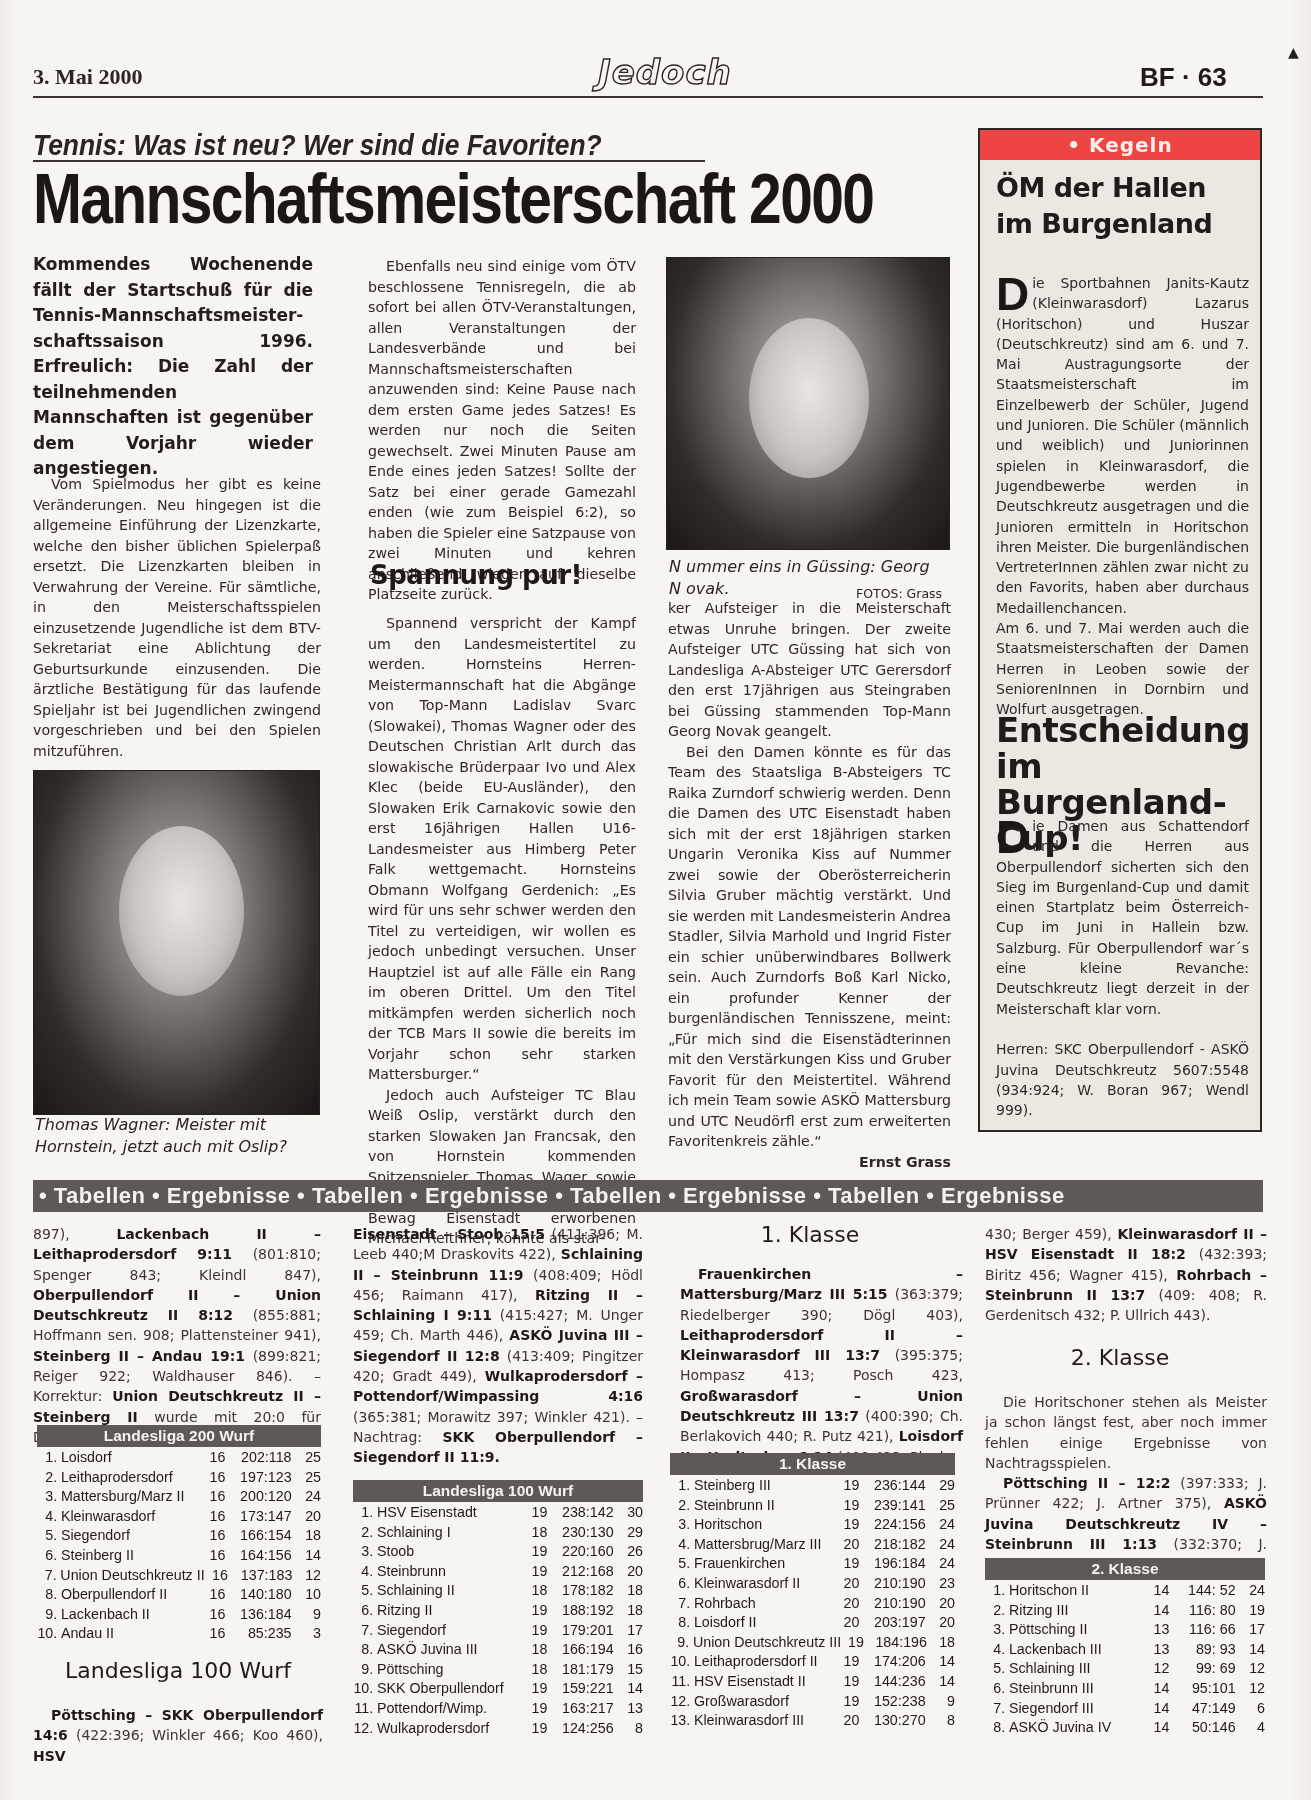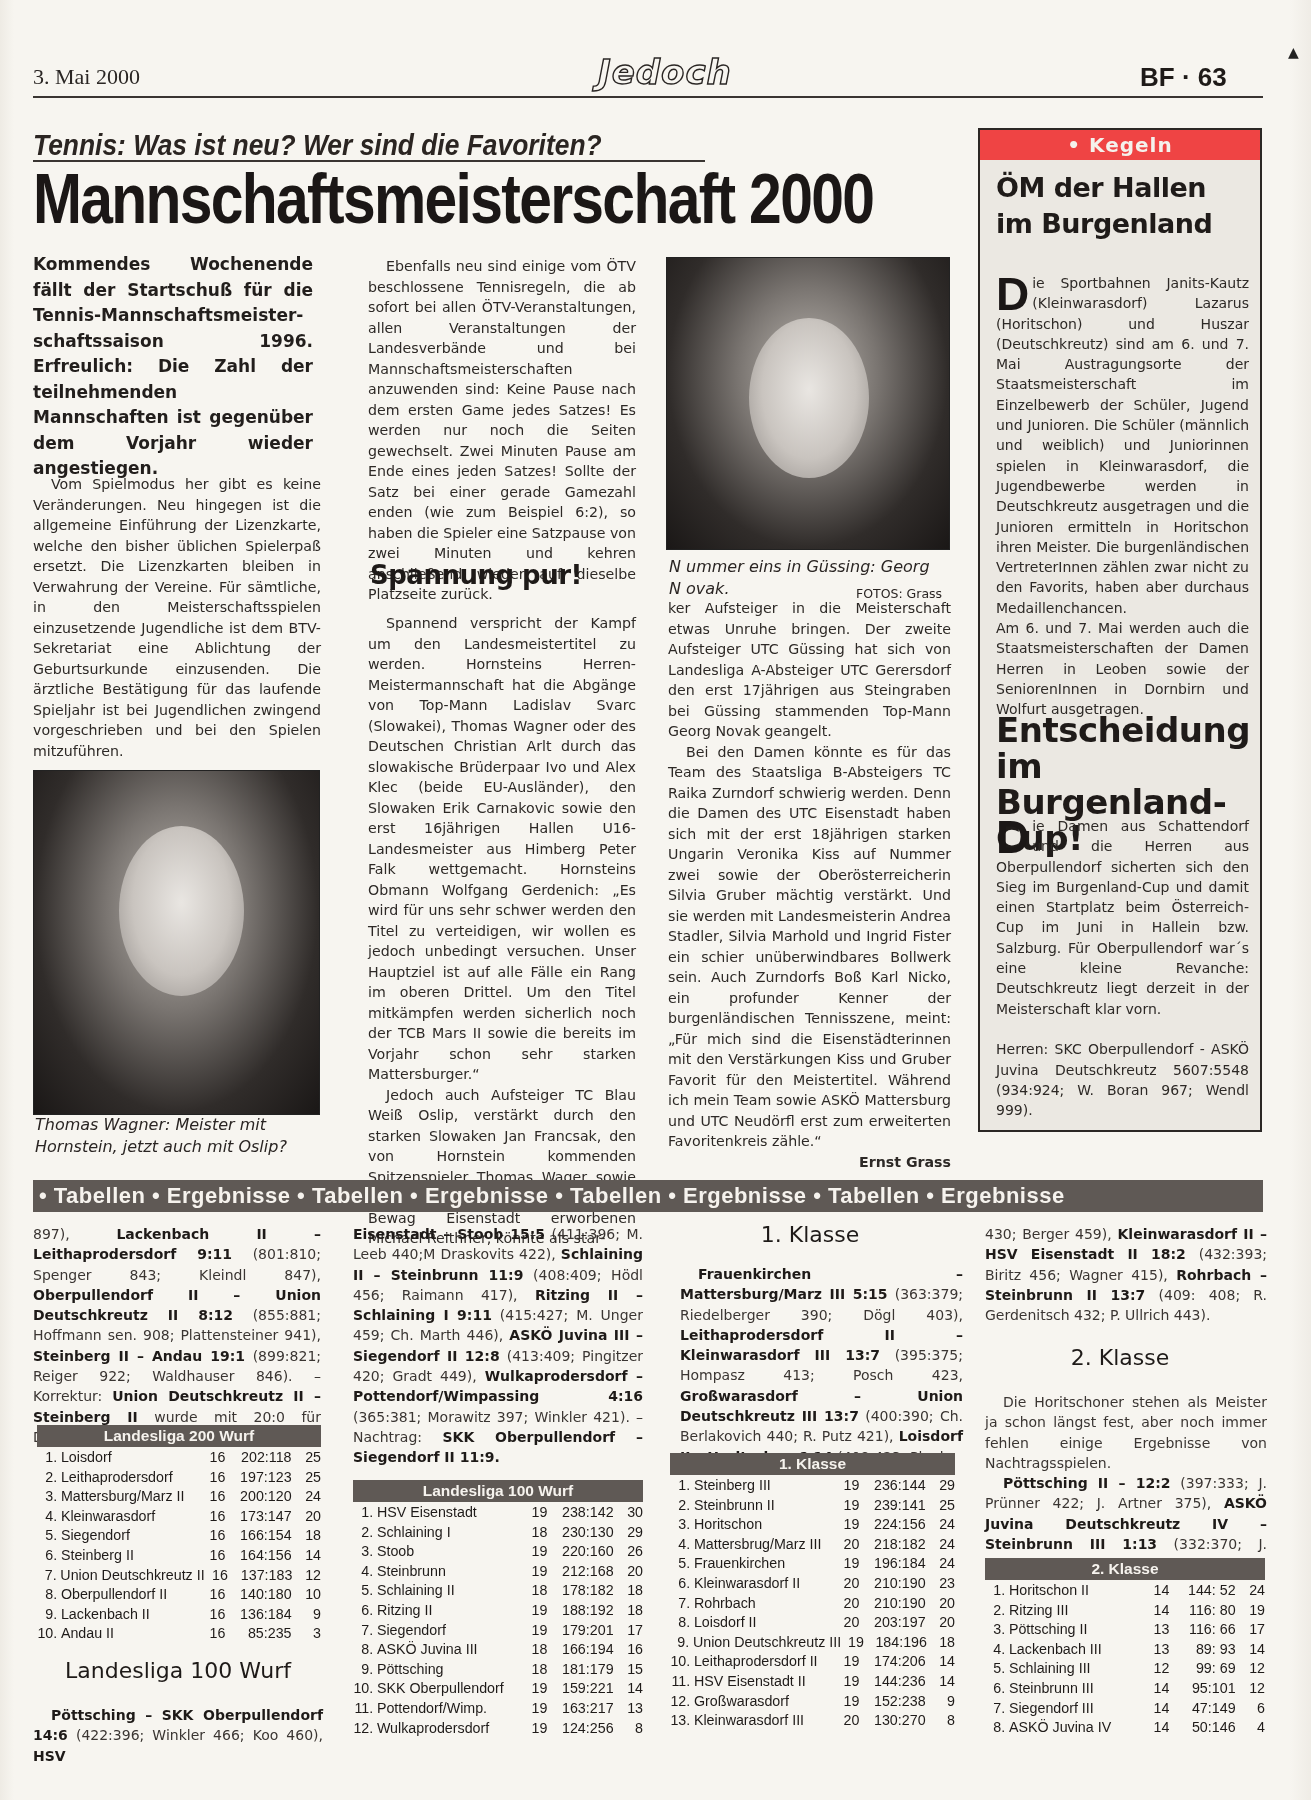--- a/index.html
+++ b/index.html
@@ -3,21 +3,21 @@
 <meta charset="utf-8">
 <style>
   * { box-sizing: border-box; margin: 0; padding: 0; }
   html, body { width: 1311px; height: 1800px; background: #f6f4ef; overflow: hidden; }
   body { position: relative; font-family: "DejaVu Sans", sans-serif; color: #231f1c; }
   .abs { position: absolute; }
   .page { position: absolute; left: 0; top: 0; width: 1311px; height: 1800px;
     background: linear-gradient(90deg, #eeebe4 0px, #f7f5f0 14px, #f7f5f0 1290px, #efece6 1311px); }
 
   
-  .date { left: 33px; top: 64px; font-family: "Liberation Serif", serif; font-size: 22px; color: #2a2624; }
+  .date { left: 33px; top: 64px; font-family: "Liberation Serif", serif; font-size: 22px; color: #2a2624; font-weight: bold; }
   .section { left: 598px; top: 52px; font-family: "DejaVu Sans", sans-serif; font-size: 34px; font-weight: bold; font-style: italic;
     color: #f7f5f0; -webkit-text-stroke: 1.4px #2a2624; letter-spacing: 1px; }
   .pageno { left: 1140px; top: 62px; font-family: "Liberation Sans", sans-serif; font-size: 26px; font-weight: bold; color: #1f1b19; }
   .rule { left: 33px; top: 96px; width: 1230px; height: 2px; background: #3a3532; }
 
   .kicker { left: 33px; top: 128px; font-family: "Liberation Sans", sans-serif; font-size: 30px; font-weight: bold; font-style: italic;
     color: #2b2522; transform: scaleX(0.88); transform-origin: left; white-space: nowrap; }
   .kicker-rule { left: 33px; top: 160px; width: 672px; height: 2px; background: #3a3532; }
   .headline { left: 33px; top: 160px; font-family: "Liberation Sans", sans-serif; font-size: 70px; font-weight: bold; color: #1b1716;
     letter-spacing: -2px; transform: scaleX(0.84); transform-origin: left; white-space: nowrap; line-height: 1.12; }

